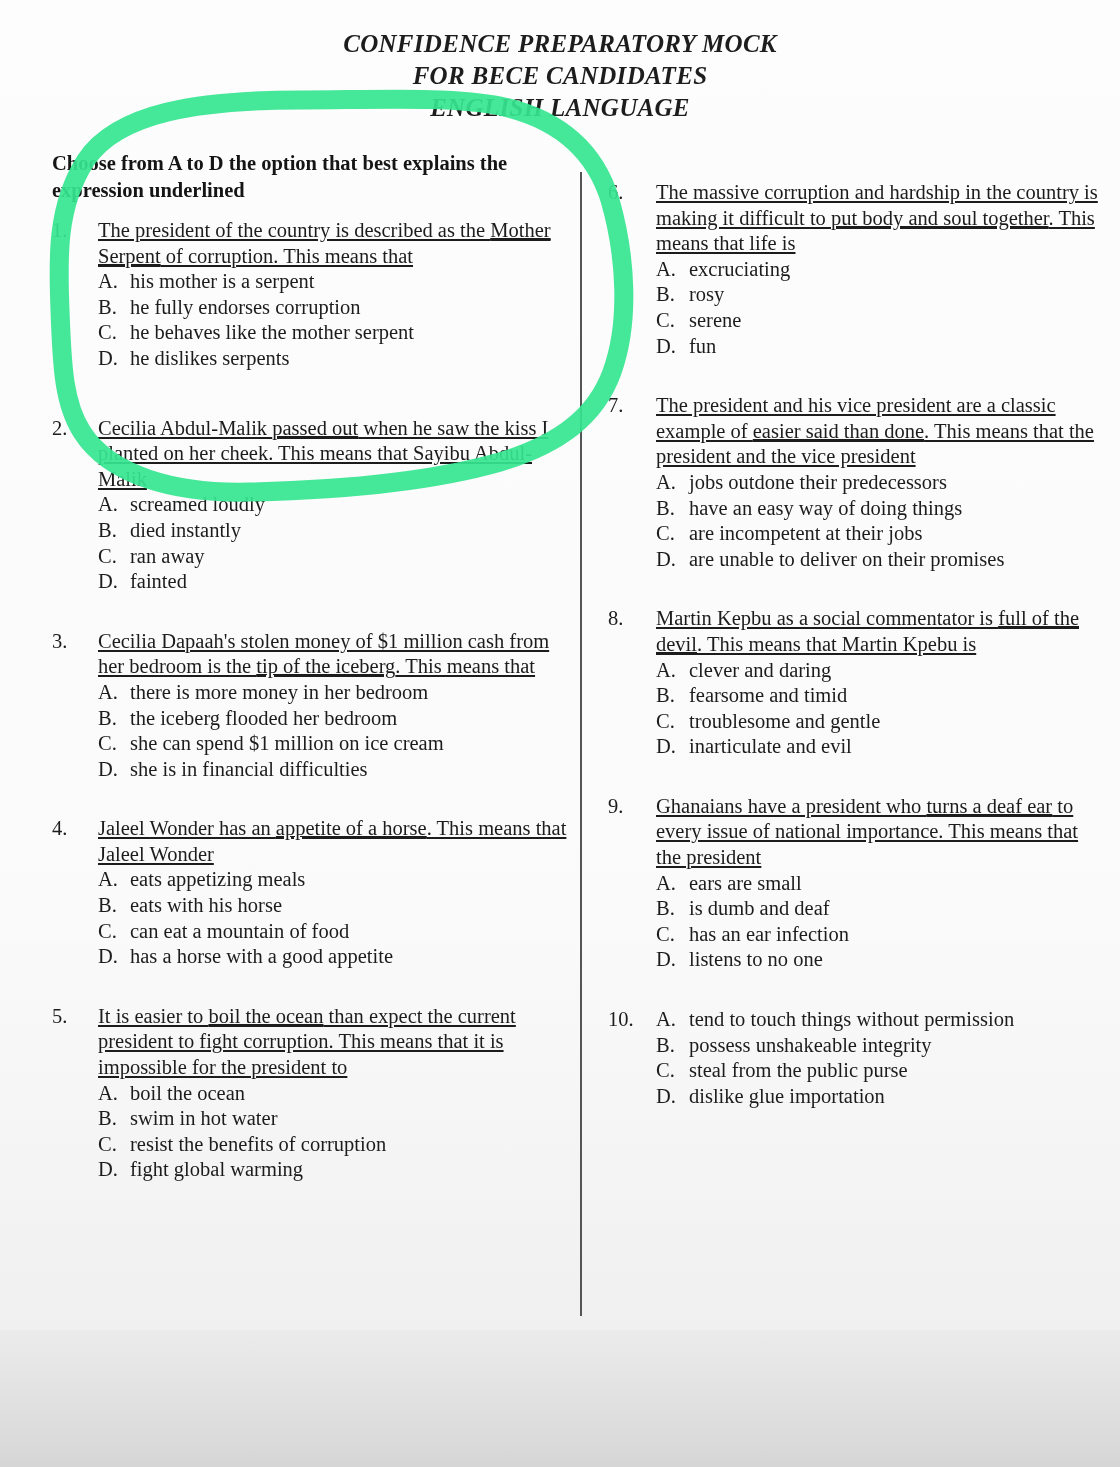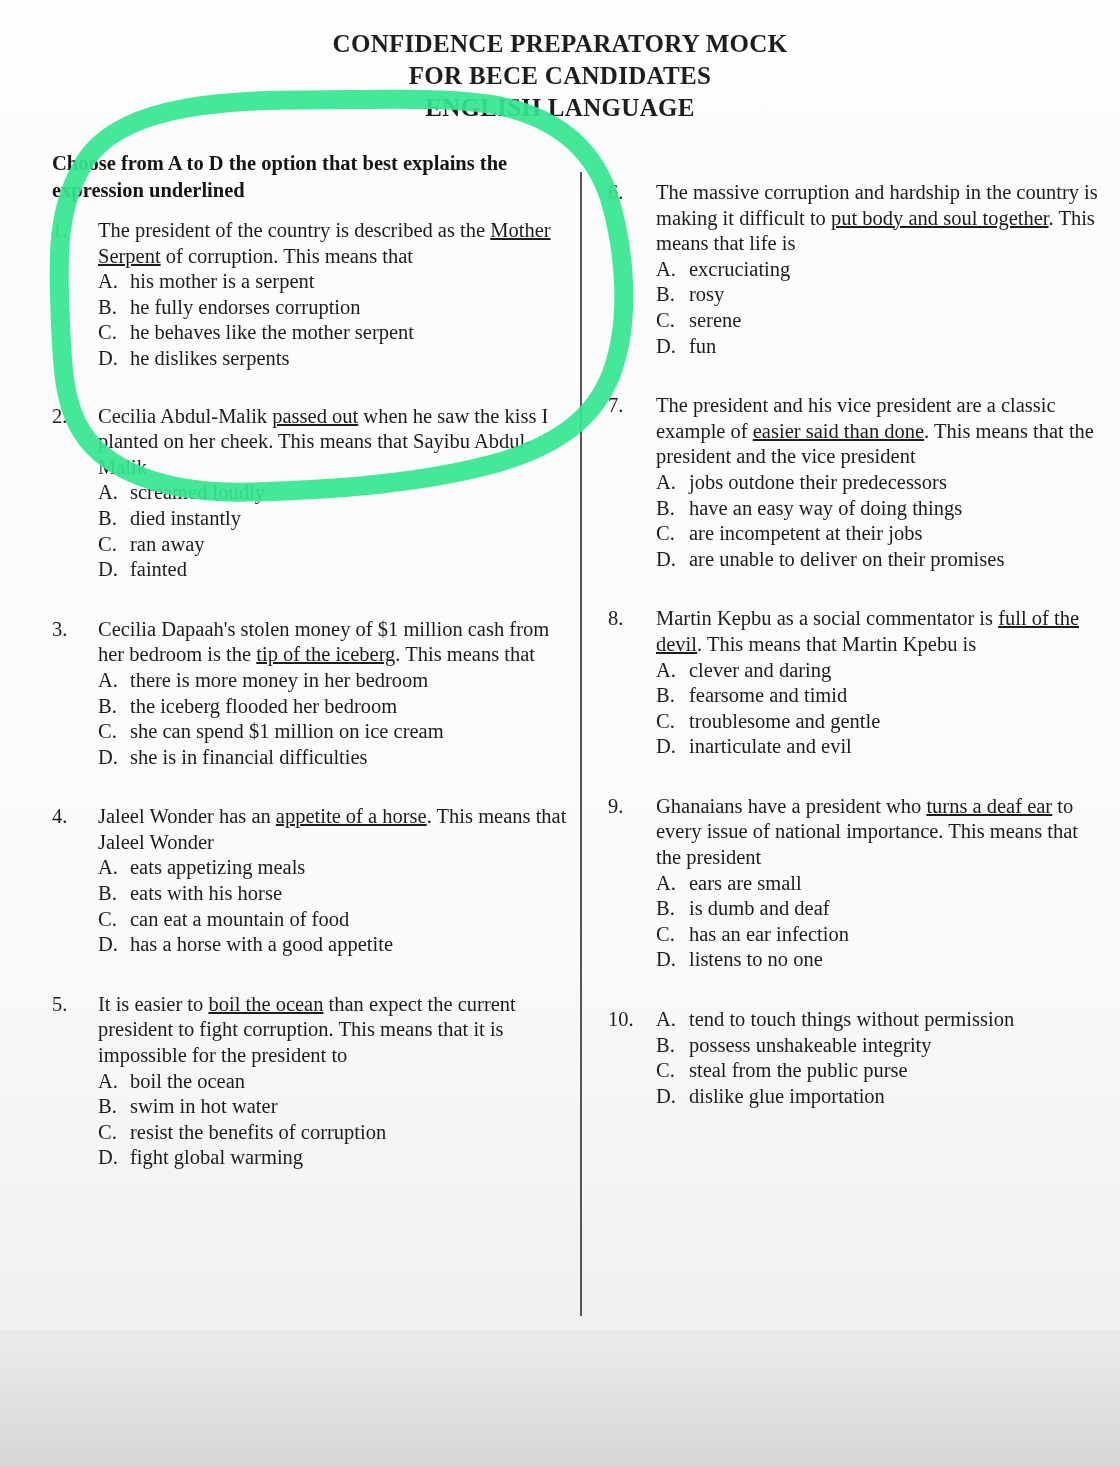--- a/index.html
+++ b/index.html
@@ -49,20 +49,21 @@
     text-align: center;
     font-weight: bold;
     font-size: 25px;
     line-height: 32px;
     letter-spacing: 0.3px;
     color: #1d1d1d;
   }
   #title-block .tline {
     display: block;
     white-space: nowrap;
+    font-style: italic;
   }
 
   
   .column {
     position: absolute;
     top: 150px;
     font-size: 20.5px;
     line-height: 25.6px;
     color: #1c1c1c;
   }
@@ -107,20 +108,21 @@
     width: 38px;
     text-align: left;
     white-space: nowrap;
   }
   #col-right .q {
     padding-left: 48px;
   }
   .q .stem {
     display: block;
     text-indent: 0;
+    text-decoration: underline;
   }
   .q .stem u {
     text-decoration: underline;
     text-underline-offset: 1px;
   }
   .opts {
     list-style: none;
     margin: 0;
     padding: 0;
   }
@@ -133,21 +135,21 @@
     position: absolute;
     left: 0;
     top: 0;
   }
 
   
   #col-right .opts li { padding-left: 33px; }
 
   
   .q.gap-lg { margin-bottom: 34px; }
-  .q.gap-xl { margin-bottom: 32px; }
+  .q.gap-xl { margin-bottom: 44px; }
 
   
   #marker {
     position: absolute;
     left: 0;
     top: 0;
     width: 1120px;
     height: 1467px;
     pointer-events: none;
   }

